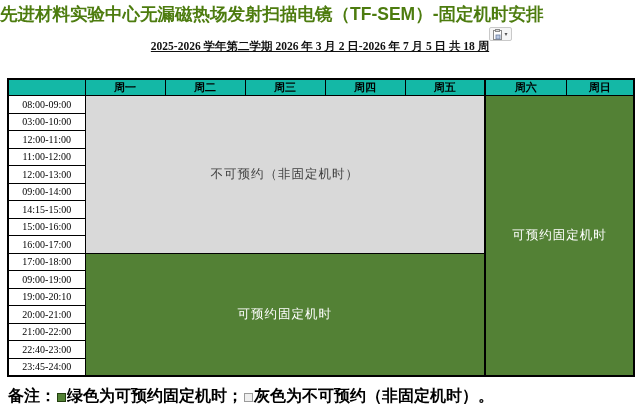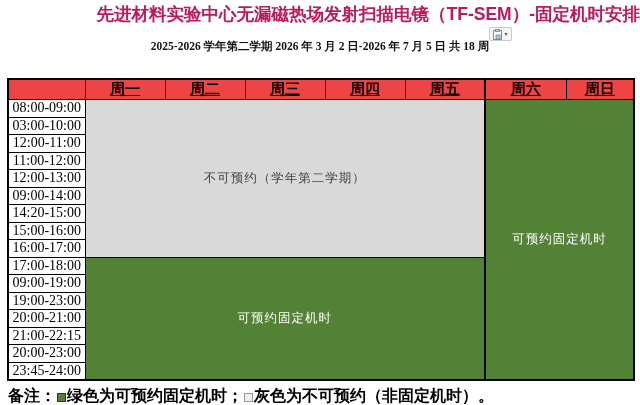--- a/index.html
+++ b/index.html
@@ -2,49 +2,49 @@
 <html><head>
 <meta charset="utf-8">
 <style>
   * { margin:0; padding:0; box-sizing:border-box; }
   html,body { width:640px; height:405px; background:#ffffff; overflow:hidden; }
   .page {
     position:relative; width:640px; height:405px; background:#ffffff;
     font-family:"Liberation Serif","DejaVu Serif",serif; color:#000;
   }
   .title {
-    position:absolute; top:3px; left:0; width:640px; text-align:right;
+    position:absolute; top:3px; left:0; width:640px; text-align:left;
     font-family:"Liberation Sans","DejaVu Sans",sans-serif;
-    font-weight:bold; font-size:17.5px; line-height:22px; color:#be185d;
+    font-weight:bold; font-size:17.5px; line-height:22px; color:#4d7c0f;
   }
   .subtitle {
     position:absolute; top:39px; left:0; width:640px; text-align:center;
-    font-size:11.5px; font-weight:bold; color:#111;
+    font-size:11.5px; font-weight:bold; color:#111;text-decoration:underline;
   }
   .paste-btn {
     position:absolute; left:489px; top:27px; width:23px; height:14px;
     border:1px solid #c9c9c9; background:#f6f6f6; border-radius:2px;
     display:flex; align-items:center; justify-content:center; gap:2px; cursor:pointer;
   }
   .paste-btn .caret { font-size:6px; line-height:6px; color:#555;
     font-family:"DejaVu Sans",sans-serif; }
   table.schedule {
     position:absolute; left:7px; top:78px;
     border-collapse:collapse; table-layout:fixed;
     border:2px solid #000;
   }
   table.schedule th, table.schedule td {
     border:1px solid #000; padding:0; text-align:center; vertical-align:middle;
     overflow:hidden;
   }
   table.schedule thead th {
-    height:16px; font-size:15px; font-weight:bold; background:#ef4444;text-decoration:underline;
+    height:16px; font-size:11px; font-weight:bold; background:#14b8a6;
   }
   td.time {
-    height:17.5px; font-size:14px; background:#ffffff; white-space:nowrap;
+    height:17.5px; font-size:10px; background:#ffffff; white-space:nowrap;
     font-weight:normal;
   }
   td.block { font-size:12.5px; letter-spacing:1px; }
   td.block-gray  { background:#d9d9d9; color:#3f3f3f; }
   td.block-green { background:#538135; color:#ffffff; }
   .thickleft { border-left:2px solid #000 !important; }
   .note {
     position:absolute; left:8px; top:386px; font-size:16px; font-weight:bold;
     color:#000; white-space:nowrap;
   }
@@ -91,65 +91,65 @@
         <th>周三</th>
         <th>周四</th>
         <th>周五</th>
         <th class="thickleft">周六</th>
         <th>周日</th>
       </tr>
     </thead>
     <tbody>
       <tr>
         <td class="time">08:00-09:00</td>
-        <td class="block block-gray" colspan="5" rowspan="9">不可预约（学年第二学期）</td>
+        <td class="block block-gray" colspan="5" rowspan="9">不可预约（非固定机时）</td>
         <td class="block block-green thickleft" colspan="2" rowspan="16">可预约固定机时</td>
       </tr>
       <tr>
           <td class="time">03:00-10:00</td>
         </tr>
       <tr>
           <td class="time">12:00-11:00</td>
         </tr>
       <tr>
           <td class="time">11:00-12:00</td>
         </tr>
       <tr>
           <td class="time">12:00-13:00</td>
         </tr>
       <tr>
           <td class="time">09:00-14:00</td>
         </tr>
       <tr>
-          <td class="time">14:20-15:00</td>
+          <td class="time">14:15-15:00</td>
         </tr>
       <tr>
           <td class="time">15:00-16:00</td>
         </tr>
       <tr>
           <td class="time">16:00-17:00</td>
         </tr>
       <tr>
         <td class="time">17:00-18:00</td>
         <td class="block block-green" colspan="5" rowspan="7">可预约固定机时</td>
       </tr>
       <tr>
           <td class="time">09:00-19:00</td>
         </tr>
       <tr>
-          <td class="time">19:00-23:00</td>
+          <td class="time">19:00-20:10</td>
         </tr>
       <tr>
           <td class="time">20:00-21:00</td>
         </tr>
       <tr>
-          <td class="time">21:00-22:15</td>
+          <td class="time">21:00-22:00</td>
         </tr>
       <tr>
-          <td class="time">20:00-23:00</td>
+          <td class="time">22:40-23:00</td>
         </tr>
       <tr>
           <td class="time">23:45-24:00</td>
         </tr>
     </tbody>
   </table>
 
   <div class="note"><span>备注：</span><span class="swatch swatch-green"></span><span>绿色为可预约固定机时；</span><span class="swatch swatch-gray"></span><span>灰色为不可预约（非固定机时）。</span></div>
 
 </div>

